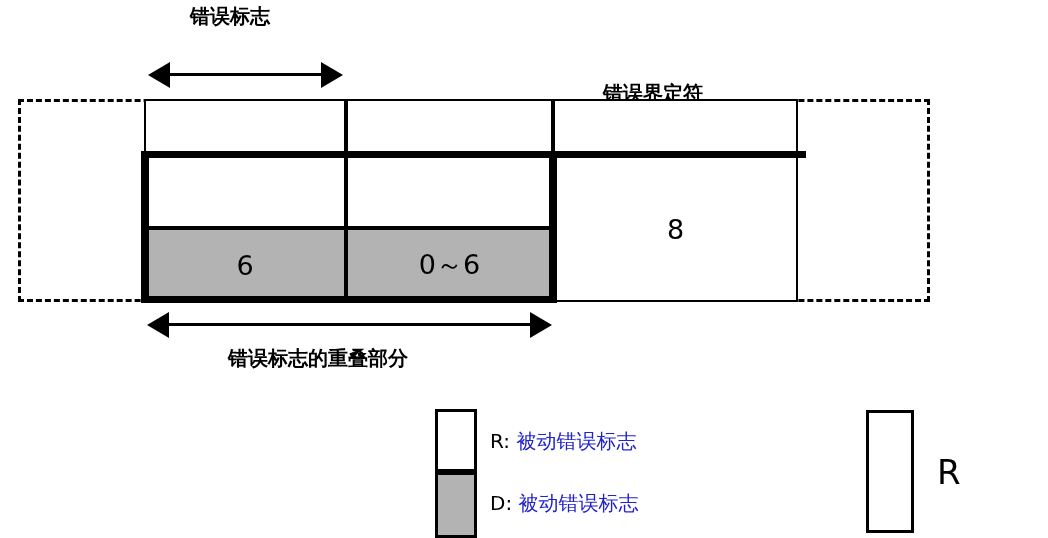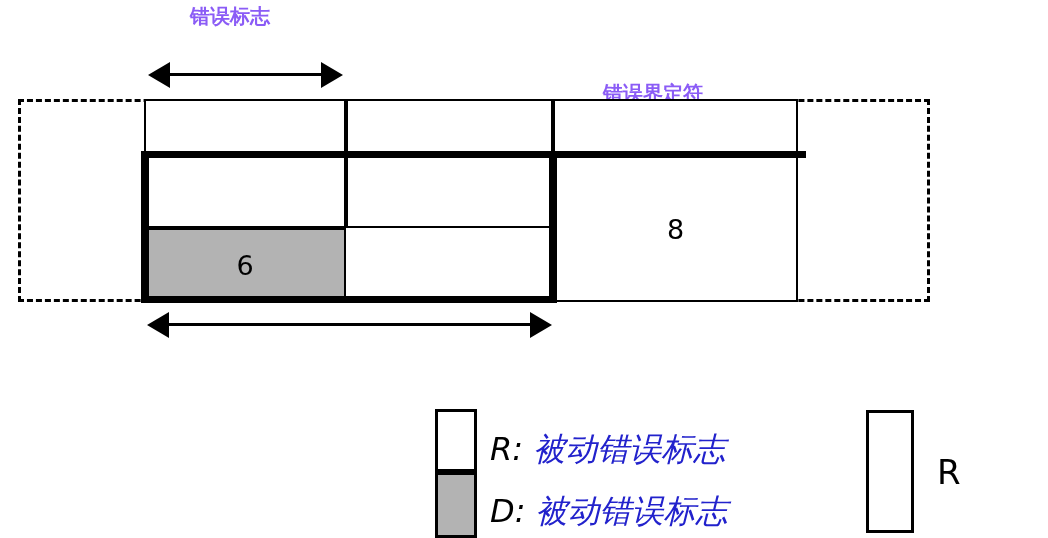--- a/index.html
+++ b/index.html
@@ -14,21 +14,21 @@
     position: relative;
     width: 1048px;
     height: 538px;
     background: #ffffff;
     overflow: hidden;
   }
 
   
   .red-label {
     position: absolute;
-    color: #8b5cf6;
+    color: #000000;
     font-weight: bold;
     font-size: 20px;
     line-height: 1;
     white-space: nowrap;
     font-family: "DejaVu Sans", "Liberation Sans", sans-serif;
   }
 
   
   .dashed-box {
     position: absolute;
@@ -86,25 +86,24 @@
   
   .legend-swatch {
     position: absolute;
     box-sizing: border-box;
     border: 3px solid #000000;
   }
   .legend-swatch.white { background: #ffffff; }
   .legend-swatch.gray  { background: #b3b3b3; }
   .legend-row-text {
     position: absolute;
-    font-size: 32px;
+    font-size: 20px;
     white-space: nowrap;
     color: #000000;
     font-family: "DejaVu Sans", "Liberation Sans", sans-serif;
-    font-style: italic;
   }
   .legend-row-text .desc { color: #2222cc; }
 
   
   .r-box {
     position: absolute;
     box-sizing: border-box;
     border: 3px solid #000000;
     background: #ffffff;
   }
@@ -139,35 +138,39 @@
   <div class="cell" style="left:144px; top:155px; width:202px; height:73px;"></div>
   <div class="cell" style="left:346px; top:155px; width:207px; height:73px;"></div>
 
   <div class="cell" style="left:553px; top:155px; width:245px; height:147px;">
     <div class="cell-text">8</div>
   </div>
 
   <div class="cell gray" style="left:144px; top:228px; width:202px; height:74px;">
     <div class="cell-text">6</div>
   </div>
+  <div class="cell gray" style="left:346px; top:228px; width:207px; height:74px;">
+    <div class="cell-text">0～6</div>
+  </div>
 
   <div class="thick-h" style="left:141px; top:151px; width:665px;"></div>
 
   <div class="thick-h" style="left:141px; top:296px; width:415px;"></div>
 
   <div class="thick-v" style="left:141px; top:151px; height:152px;"></div>
 
   <div class="thick-v" style="left:549px; top:151px; height:152px;"></div>
 
   <div>
     <div class="arrow-head left" style="left:147px; top:312px;"></div>
     <div class="arrow-line" style="left:167px; top:323px; width:365px;"></div>
     <div class="arrow-head right" style="left:530px; top:312px;"></div>
   </div>
 
+  <div class="red-label" style="left:228px; top:348px;">错误标志的重叠部分</div>
 
   <div>
     <div class="legend-swatch white" style="left:435px; top:409px; width:42px; height:63px;"></div>
     <div class="legend-swatch gray" style="left:435px; top:472px; width:42px; height:66px;"></div>
 
     <div class="legend-row-text" style="left:490px; top:428px;">
       <span>R:</span>
       <span class="desc">被动错误标志</span>
     </div>
 

